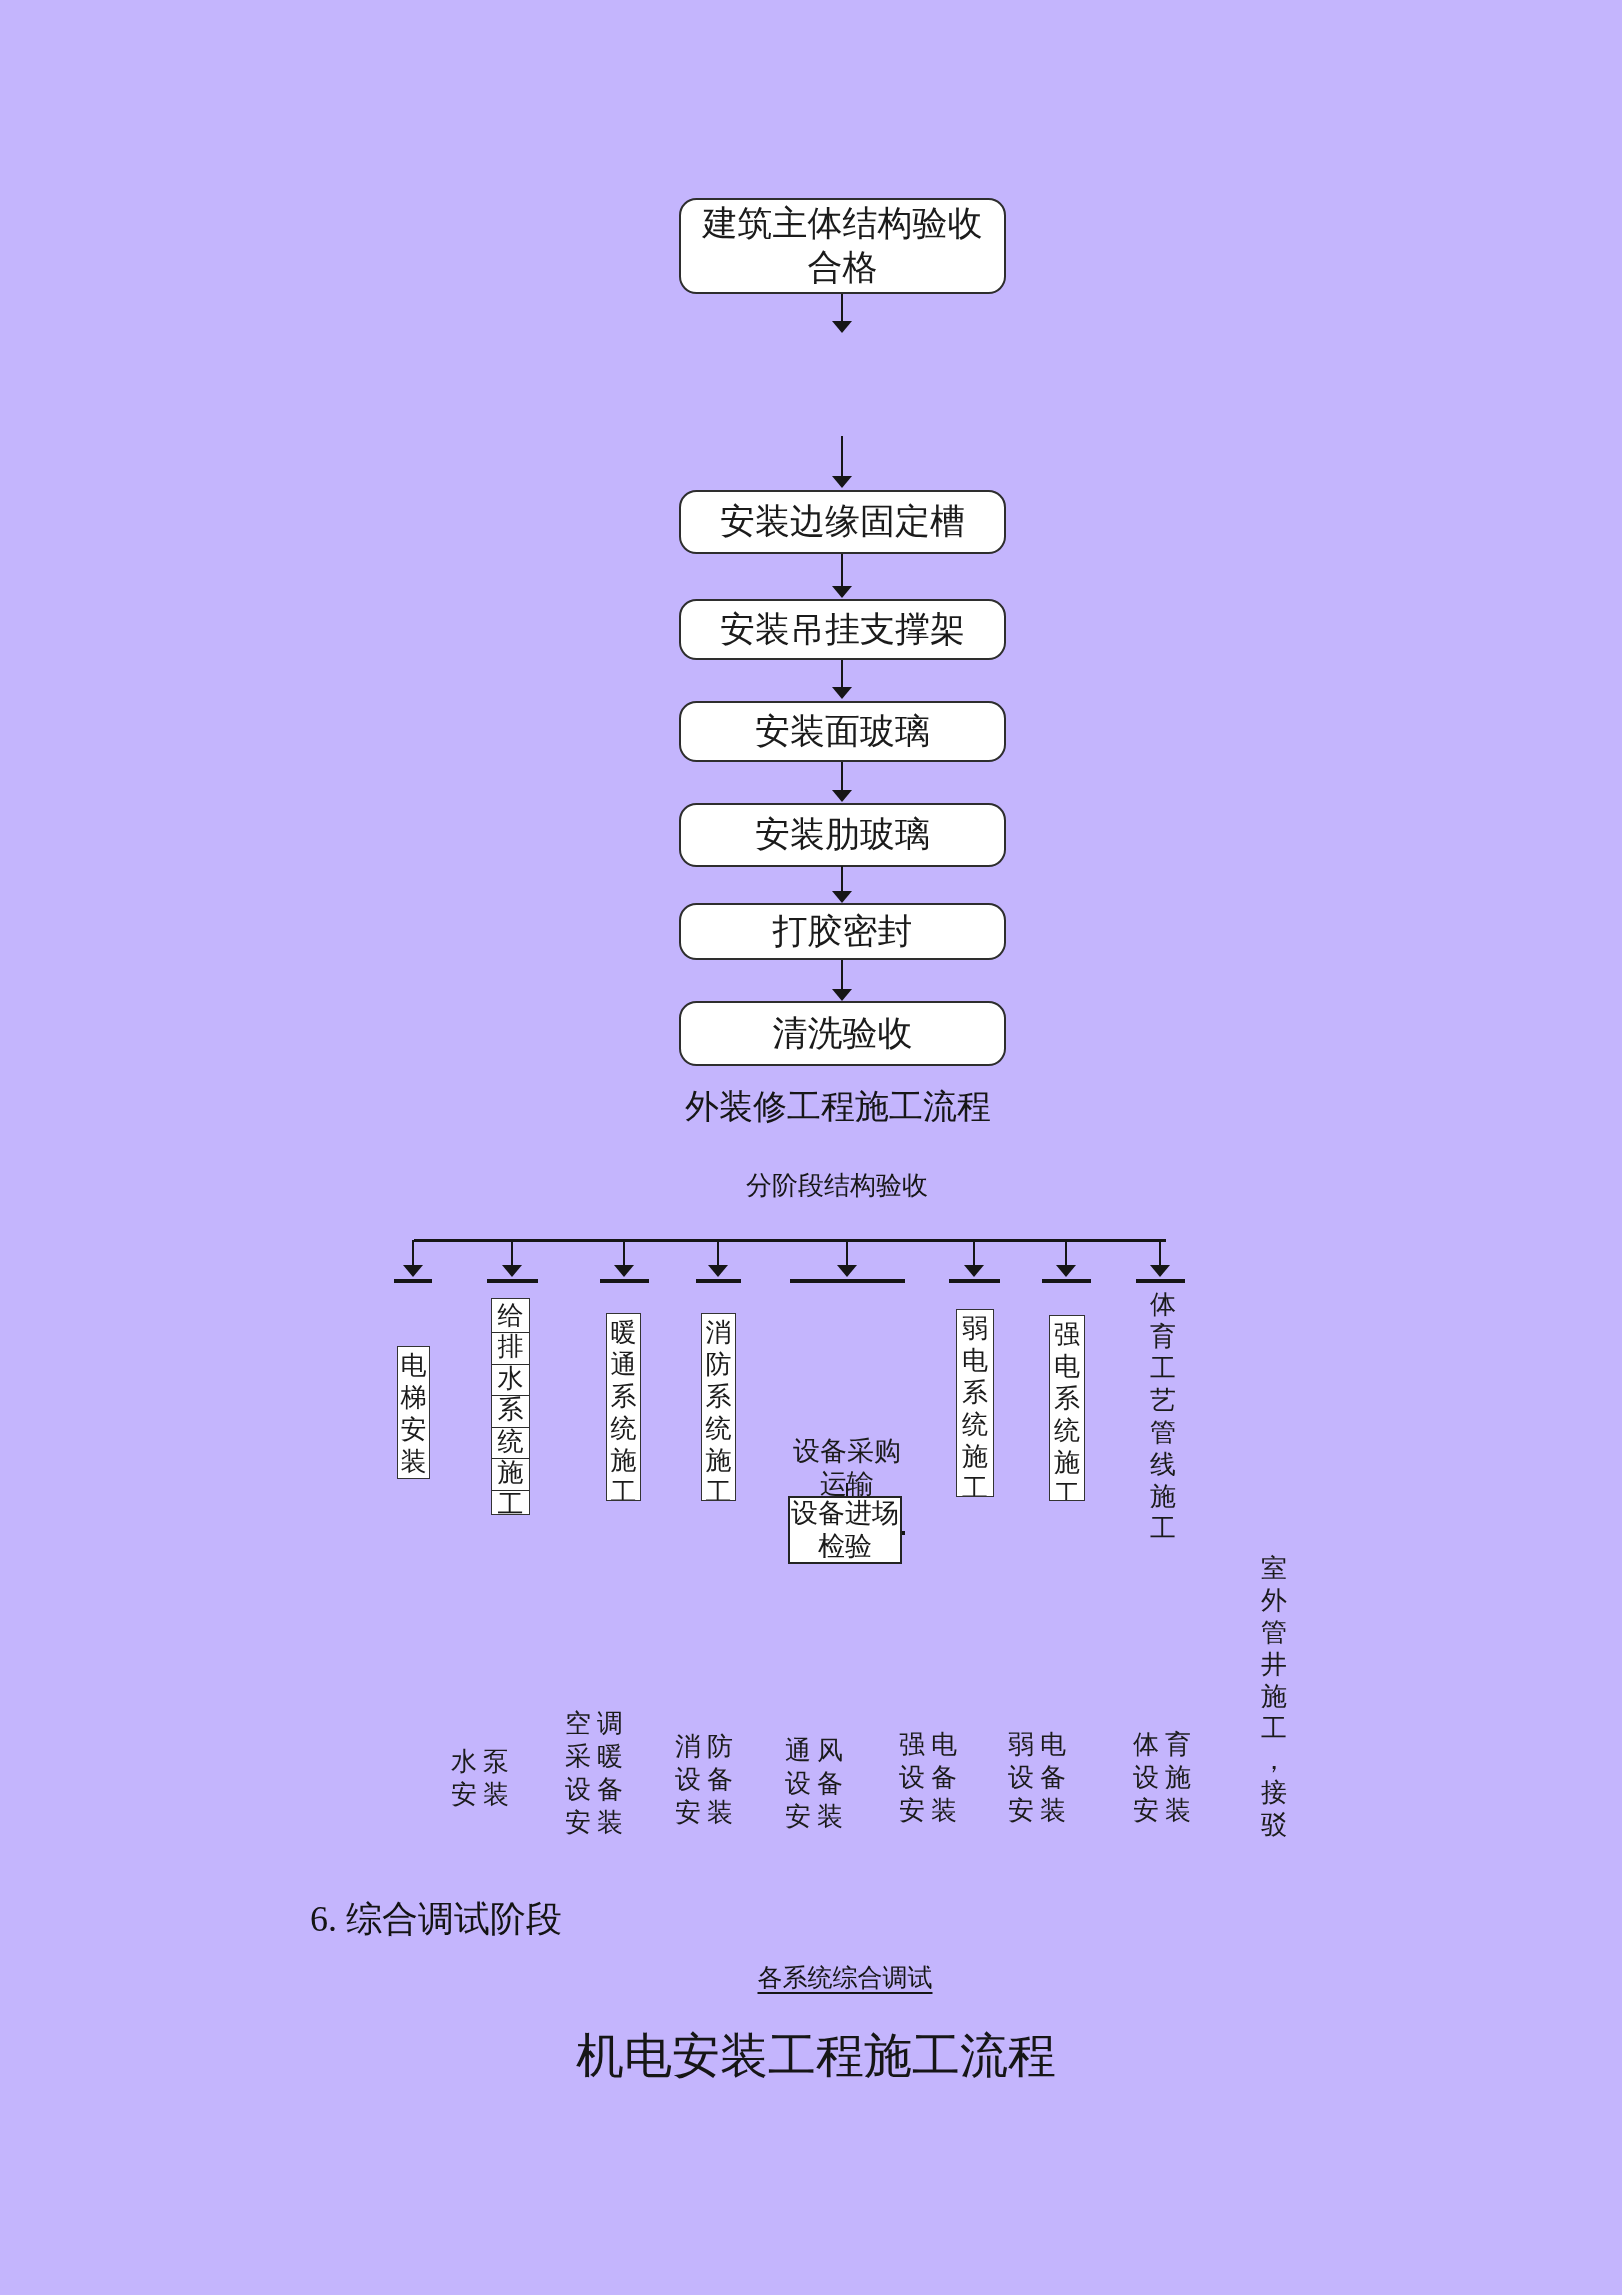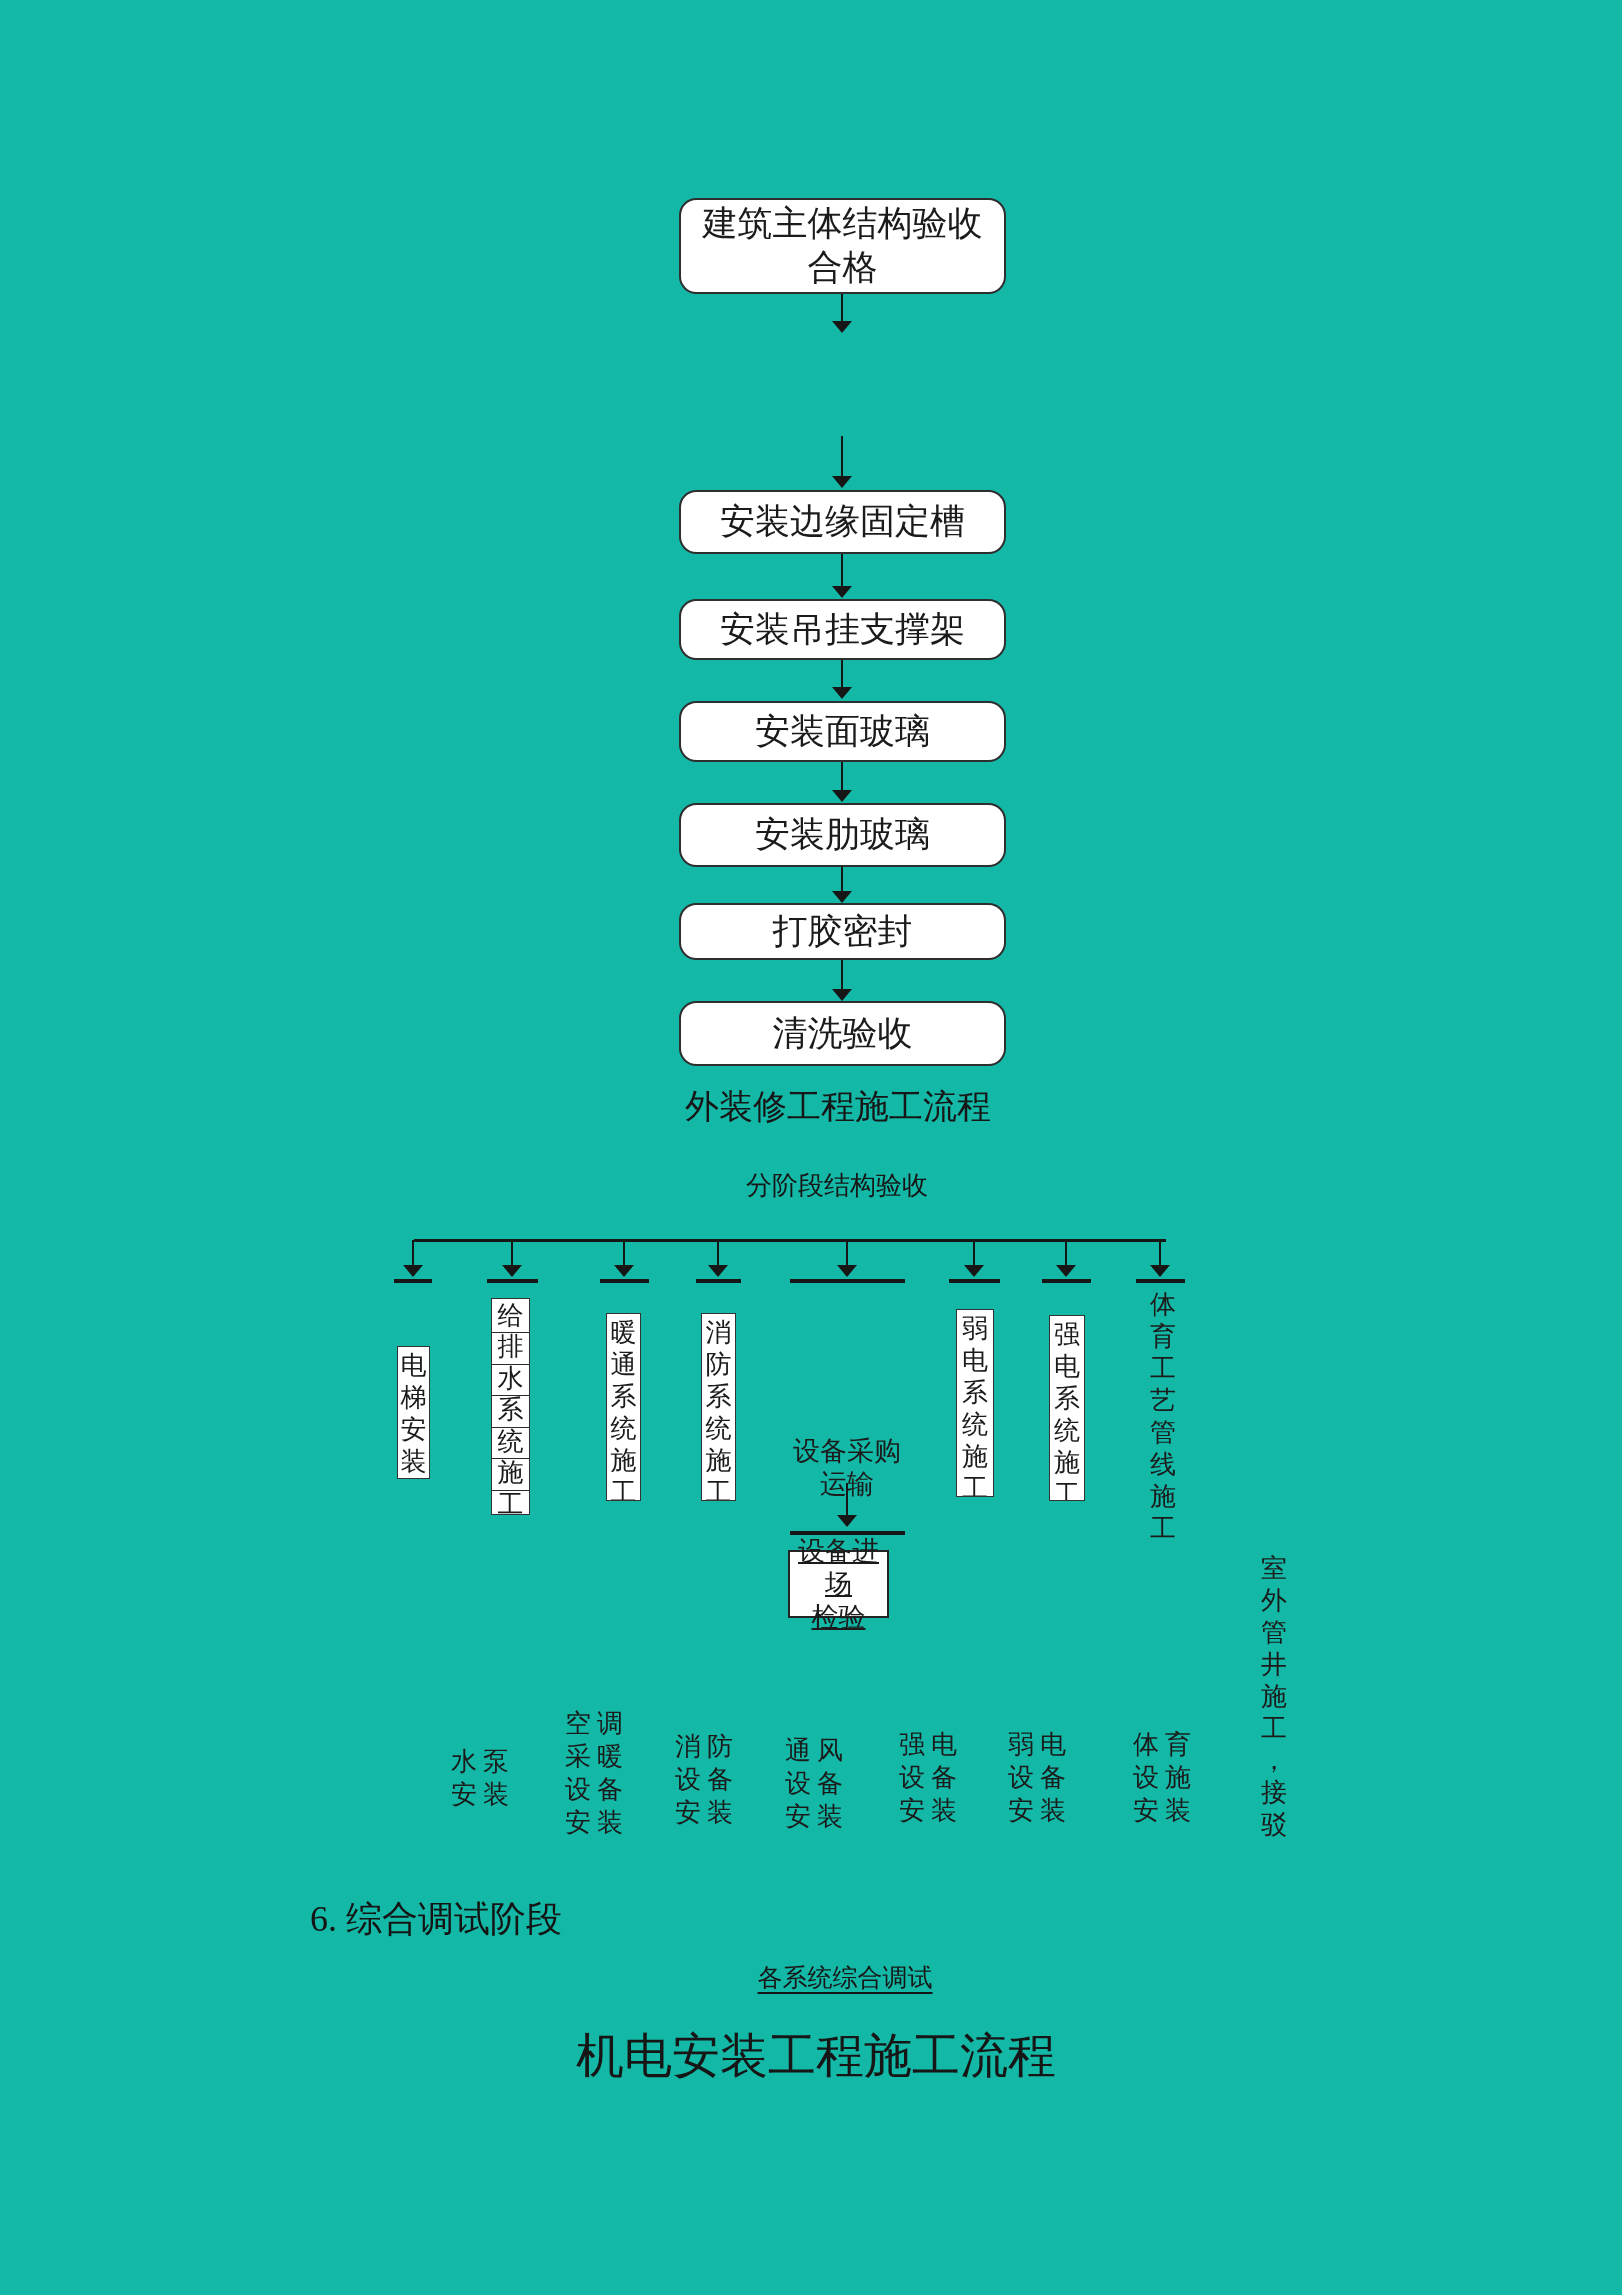--- a/index.html
+++ b/index.html
@@ -1,17 +1,17 @@
 <!DOCTYPE html>
 <html style="font-size:14px"><head>
 <meta charset="utf-8">
 <style>
   html,body{margin:0;padding:0;background:#ffffff;}
   #page{
-    position:relative;width:1623px;height:2295px;background:#14b8a6;
+    position:relative;width:1623px;height:2295px;background:#c4b5fd;
     font-family:"Liberation Serif","DejaVu Serif",serif;color:#1b1b1b;
     overflow:hidden;outline:0.9px solid #ececec;
   }
   
   .fbox{
     position:absolute;left:679px;width:327px;box-sizing:border-box;
     border:2.6px solid #2e2e2e;border-radius:17.4px;background:#fff;
     display:flex;flex-direction:column;align-items:center;justify-content:center;
     font-size:35px;color:#1b1b1b;
   }
@@ -215,21 +215,21 @@
 
   <div class="ptext" style="left:847px;top:1419px;">
     <div>设备采购</div>
     <div>运输</div>
   </div>
   <div class="varrow" style="left:837px;top:1483px;height:44px;">
       <div class="stem"></div>
       <div class="head"></div>
     </div>
   <div class="bar" style="left:790px;top:1531px;width:115px;"></div>
-  <div class="ibox" style="left:788px;top:1550px;width:101px;height:68px;text-decoration:underline;">
+  <div class="ibox" style="left:788px;top:1496px;width:114px;height:68px;">
     <div>设备进场</div>
     <div>检验</div>
   </div>
 
   <div class="vcol" style="left:1260px;top:1553px;width:28px;">
       <span class="vchar">室</span>
       <span class="vchar">外</span>
       <span class="vchar">管</span>
       <span class="vchar">井</span>
       <span class="vchar">施</span>

